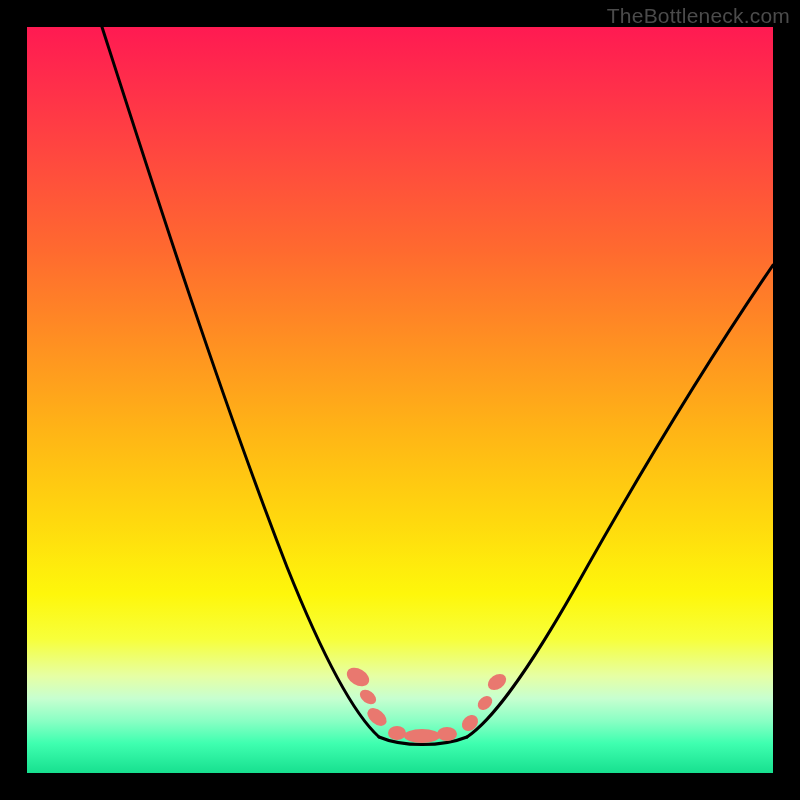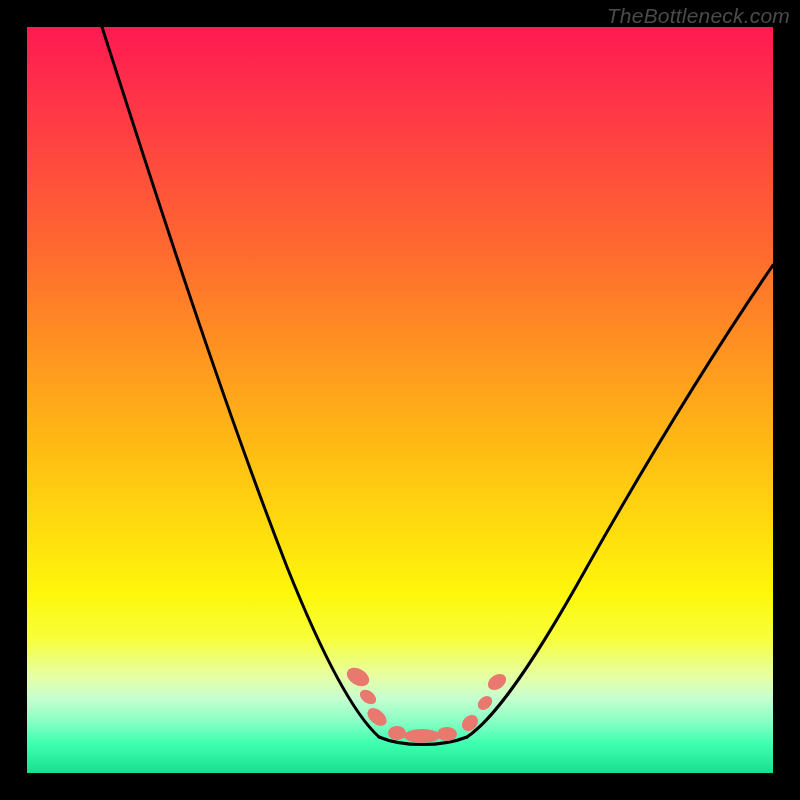--- a/index.html
+++ b/index.html
@@ -47,21 +47,20 @@
   }
   .watermark {
     position: absolute;
     top: 4px;
     right: 10px;
     color: #4b4b4b;
     font-size: 21px;
     font-weight: 500;
     letter-spacing: 0.2px;
     user-select: none;
-    font-style: italic;
   }
   svg.curve {
     position: absolute;
     inset: 0;
   }
 </style>
 </head>
 <body>
 
 <div class="frame">

